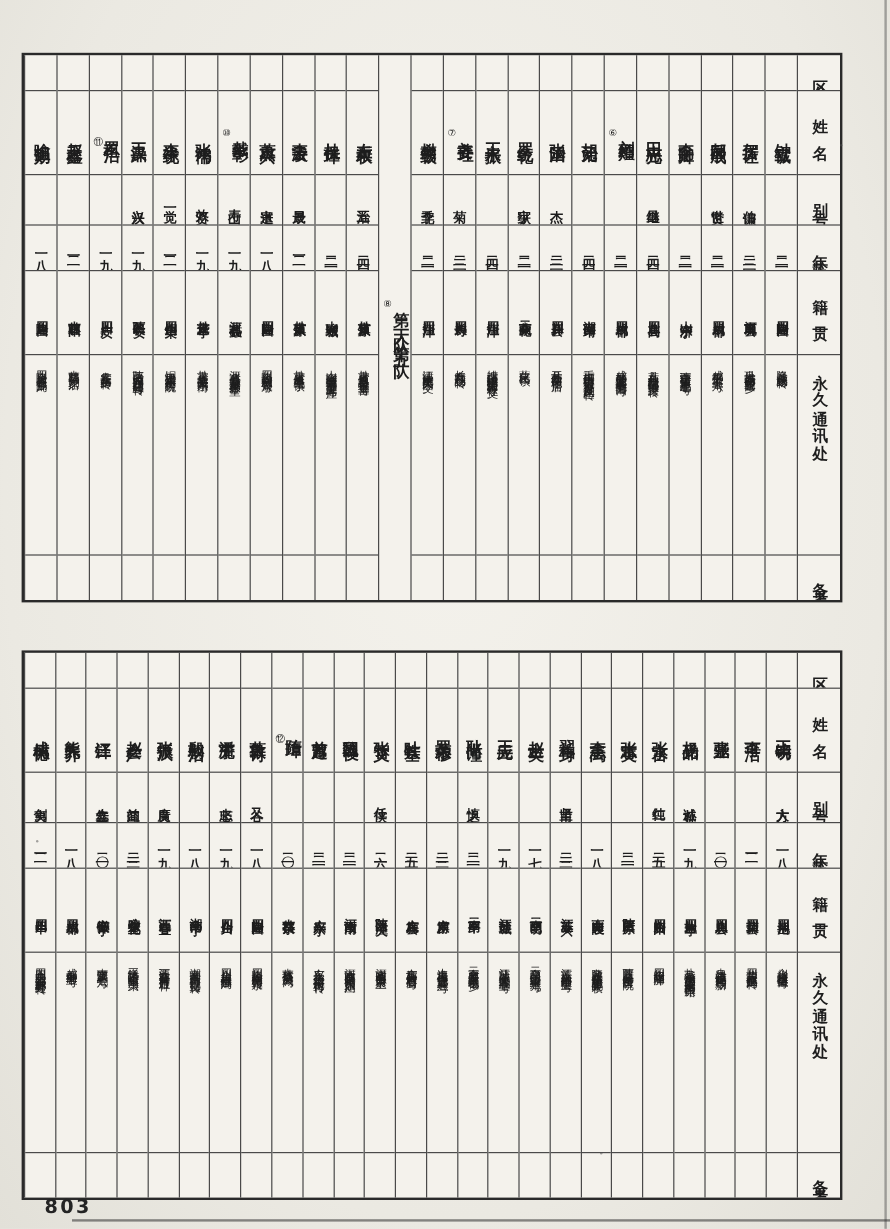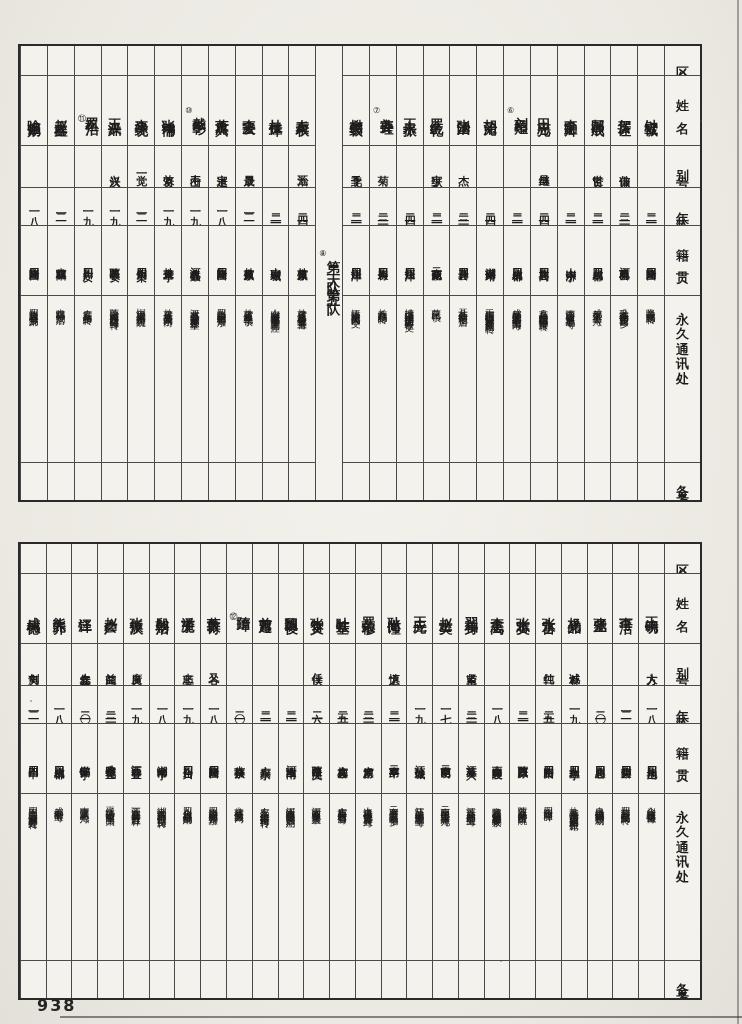--- a/index.html
+++ b/index.html
@@ -961,19 +961,19 @@
         </div>
         <div class="cell r4">
           <div class="v origin">四川巴中</div>
         </div>
         <div class="cell r5">
           <div class="v address">四川巴中县鼎山镇乡村邮务处转</div>
         </div>
         <div class="cell r6"></div>
       </div>
     </div>
-  <div class="page-number">938</div>
+  <div class="page-number">803</div>
   <div class="scan-edge-right"></div>
   <div class="scan-edge-bottom"></div>
   <div class="speck" style="left:700px;top:120px;"></div>
   <div class="speck" style="left:500px;top:960px;"></div>
   <div class="speck" style="left:30px;top:700px;"></div>
 </div>
 
 </body></html>

